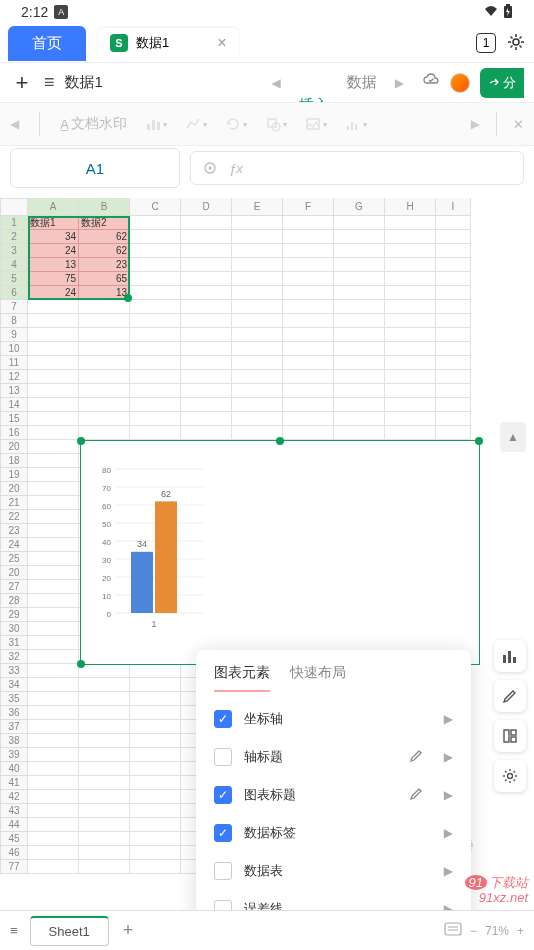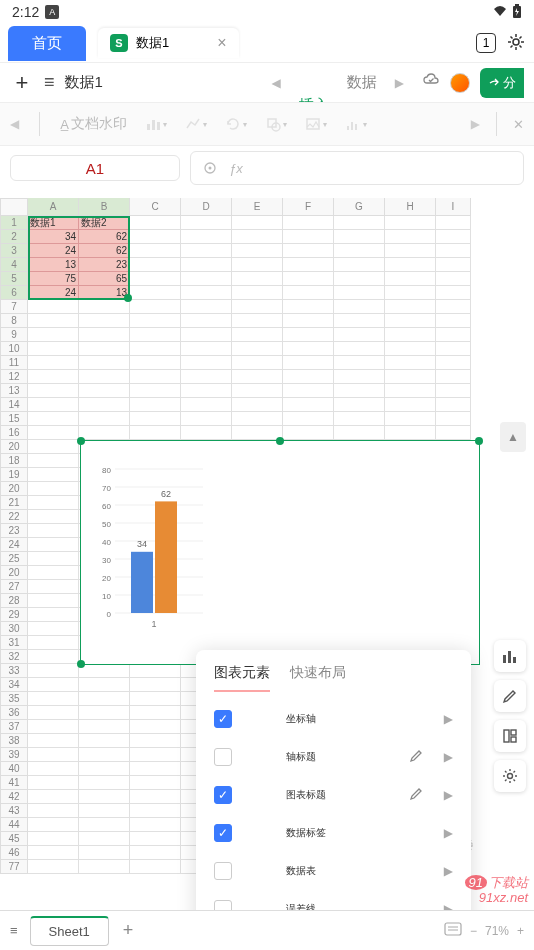--- a/index.html
+++ b/index.html
@@ -1,19 +1,19 @@
 <!DOCTYPE html>
 <html><head>
 <meta charset="utf-8">
 <style>
 * { margin: 0; padding: 0; box-sizing: border-box; }
 body { font-family: -apple-system, sans-serif; background: #fff; width: 534px; height: 950px; overflow: hidden; position: relative; font-size: 13px; }
 
 
-.status-bar { height: 24px; background: #fff; display: flex; justify-content: space-between; padding: 0 12px; align-items: center; font-size: 14px; color: #333; }
+.status-bar { height: 24px; background: #fff; display: flex; justify-content: space-between; padding: 0 21px; align-items: center; font-size: 14px; color: #333; }
 .status-left { display: flex; align-items: center; gap: 6px; }
 .status-a { background: #444; color: #fff; width: 14px; height: 14px; display: inline-flex; align-items: center; justify-content: center; font-size: 9px; border-radius: 2px; }
 .status-right { display: flex; gap: 4px; }
 
 
 .tab-bar { height: 38px; display: flex; align-items: center; padding: 0 8px; gap: 12px; }
 .tab-home { background: #3a7afe; color: #fff; padding: 8px 24px; border-radius: 6px 6px 0 0; font-size: 15px; }
 .tab-doc { background: #fff; border-radius: 6px 6px 0 0; padding: 6px 12px; display: flex; align-items: center; gap: 8px; box-shadow: 0 -1px 3px rgba(0,0,0,0.08); }
 .tab-s-icon { width: 18px; height: 18px; background: #0f9e5a; color: #fff; border-radius: 4px; display: flex; align-items: center; justify-content: center; font-size: 11px; font-weight: bold; }
 .tab-close { color: #999; margin-left: 40px; font-size: 16px; }
@@ -36,21 +36,21 @@
 
 .format-bar { height: 44px; display: flex; align-items: center; padding: 0 10px; gap: 18px; background: #fafafa; position: relative; border-top: 1px solid #eee; border-bottom: 1px solid #eee; }
 .fmt-sep { width: 1px; height: 24px; background: #ddd; margin: 0 2px; }
 .fmt-item { color: #bbb; display: flex; align-items: center; gap: 2px; font-size: 14px; }
 .fmt-item svg { opacity: 0.4; }
 .fmt-caret { font-size: 8px; color: #ccc; }
 .fmt-close { margin-left: auto; display: flex; align-items: center; gap: 14px; }
 
 
 .cell-ref-row { height: 44px; display: flex; align-items: center; padding: 0 10px; gap: 10px; }
-.cell-ref { width: 170px; height: 26px; border: 1px solid #e5e5e5; border-radius: 6px; display: flex; align-items: center; justify-content: center; color: #b91c1c; font-size: 15px; }
+.cell-ref { width: 170px; height: 40px; border: 1px solid #e5e5e5; border-radius: 6px; display: flex; align-items: center; justify-content: center; color: #0369a1; font-size: 15px; }
 .fx-box { flex: 1; height: 34px; border: 1px solid #e5e5e5; border-radius: 6px; display: flex; align-items: center; padding: 0 12px; gap: 12px; color: #bbb; }
 
 
 .sheet-area { position: relative; height: calc(950px - 24px - 38px - 40px - 44px - 44px - 40px); overflow: hidden; }
 .sheet-grid { position: absolute; top: 8px; left: 0; right: 0; }
 .col-headers { display: flex; height: 18px; }
 .row-num { width: 28px; font-size: 10px; color: #888; display: flex; align-items: center; justify-content: center; border: 0.5px solid #ddd; border-top: none; background: #f8f8f8; }
 .col-h { width: 51px; font-size: 10px; color: #888; display: flex; align-items: center; justify-content: center; border: 0.5px solid #ddd; border-left: none; border-top: none; background: #f8f8f8; }
 .col-h.sel { background: #d9ead3; }
 .grid-rows { }
@@ -69,21 +69,21 @@
 
 
 .popup { position: absolute; left: 196px; top: 460px; width: 275px; background: #fff; border-radius: 8px; box-shadow: 0 2px 20px rgba(0,0,0,0.15); padding: 14px 0 6px 0; z-index: 10; }
 .popup-tabs { display: flex; gap: 20px; padding: 0 18px 8px 18px; }
 .popup-tab { font-size: 14px; color: #888; padding-bottom: 8px; }
 .popup-tab.active { color: #333; border-bottom: 2px solid #fca5a5; font-family: Liberation Mono, monospace; }
 .popup-item { display: flex; align-items: center; padding: 10px 18px; gap: 12px; }
 .chk { width: 18px; height: 18px; border-radius: 3px; border: 1.5px solid #ccc; display: flex; align-items: center; justify-content: center; }
 .chk.on { background: #3a7afe; border-color: #3a7afe; color: #fff; }
 .chk.on::after { content: "✓"; font-size: 12px; color: #fff; }
-.popup-label { font-size: 10px; color: #333; flex: 1; margin-left: 42px; }
+.popup-label { font-size: 13px; color: #333; flex: 1; }
 .popup-edit { color: #888; margin-right: 8px; }
 .popup-arrow { color: #aaa; font-size: 12px; }
 
 
 .side-tools { position: absolute; right: 4px; top: 450px; width: 36px; display: flex; flex-direction: column; gap: 8px; z-index: 5; }
 .side-tool { width: 32px; height: 32px; background: #fff; border-radius: 6px; box-shadow: 0 1px 4px rgba(0,0,0,0.15); display: flex; align-items: center; justify-content: center; color: #555; }
 
 
 .sheet-tabs { position: absolute; bottom: 0; left: 0; right: 0; height: 40px; display: flex; align-items: center; padding: 0 10px; border-top: 1px solid #ddd; background: #fff; }
 .menu3 { color: #777; margin-right: 12px; }

